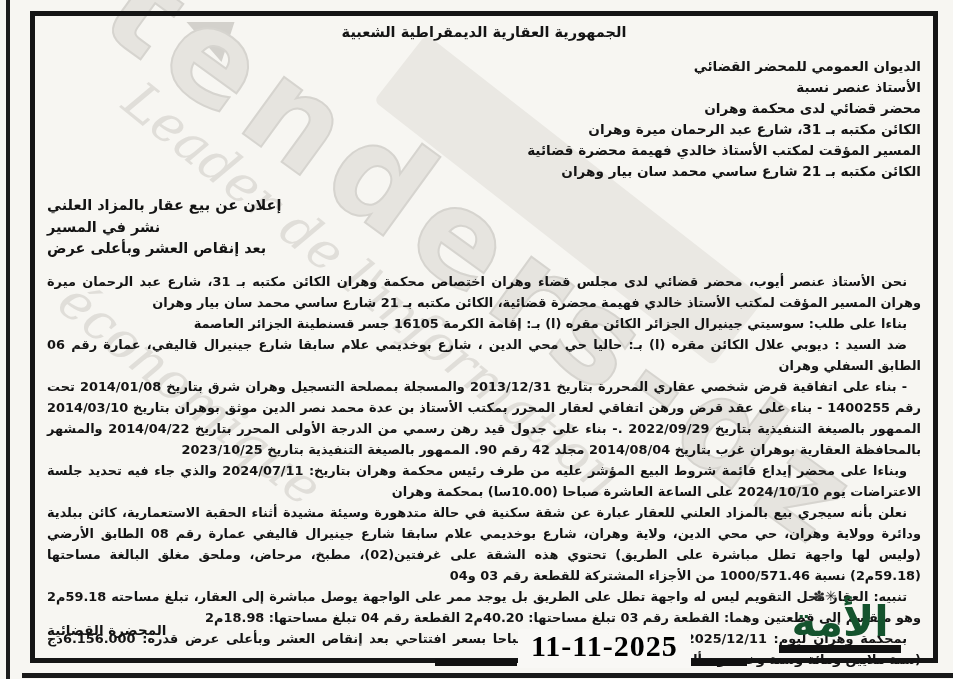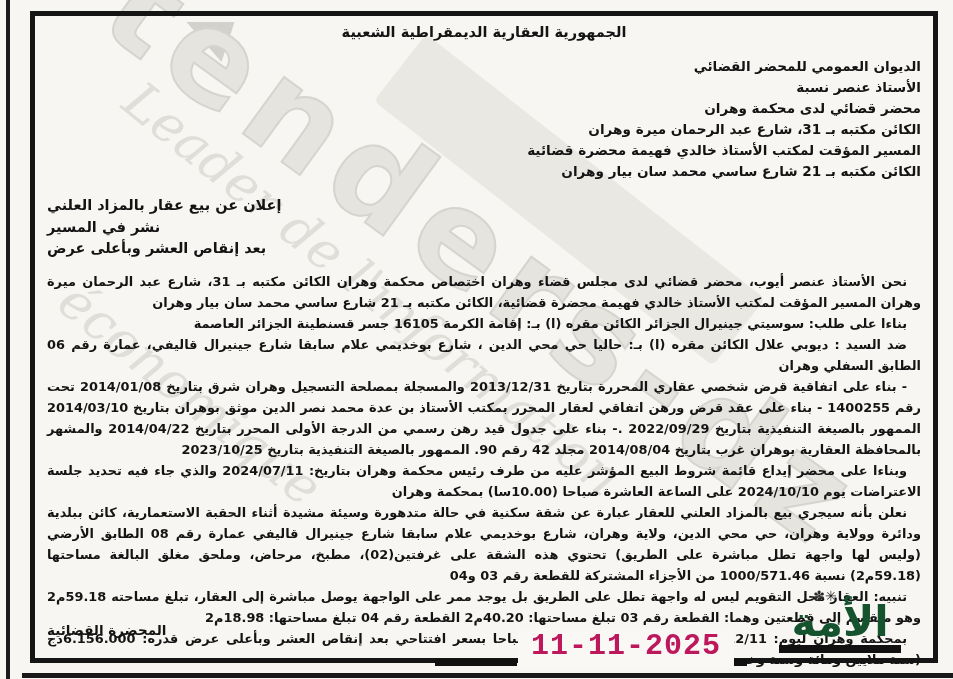--- a/index.html
+++ b/index.html
@@ -137,25 +137,25 @@
     bottom: -8px;
     z-index: 3;
   }
   .date-seg-left  { left: 400px; width: 82px; }
   .date-seg-right { left: 628px; width: 84px; }
   .date-box {
     position: absolute;
     left: 483px; bottom: -10px;
     background: #f9f8f5;
     padding: 0 13px 5px 13px;
-    font-family: Liberation Mono, monospace;
+    font-family: Liberation Serif, serif;
     font-weight: bold;
     font-size: 30px;
     letter-spacing: 1px;
-    color: #be185d;
+    color: #000000;
     z-index: 4;
   }
   .logo {
     position: absolute;
     right: 8px; bottom: 5px;
     width: 170px;
     text-align: center;
     direction: rtl;
     z-index: 3;
   }

